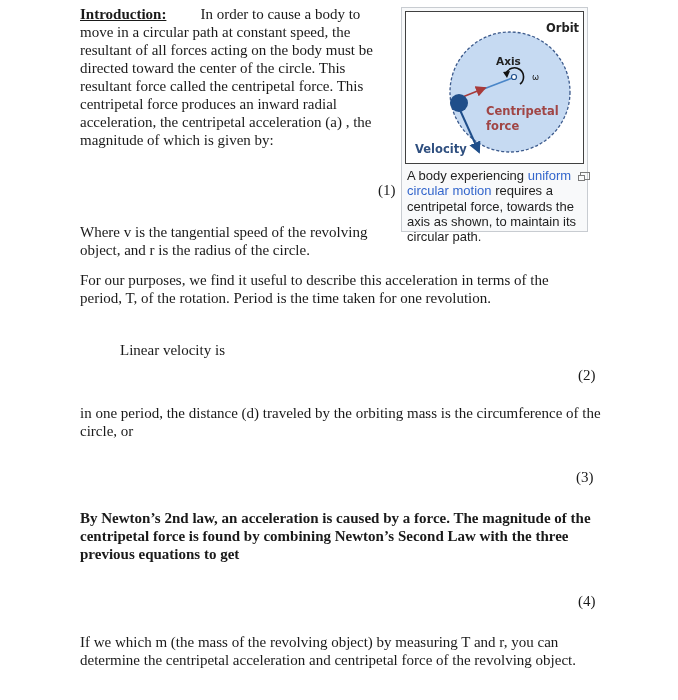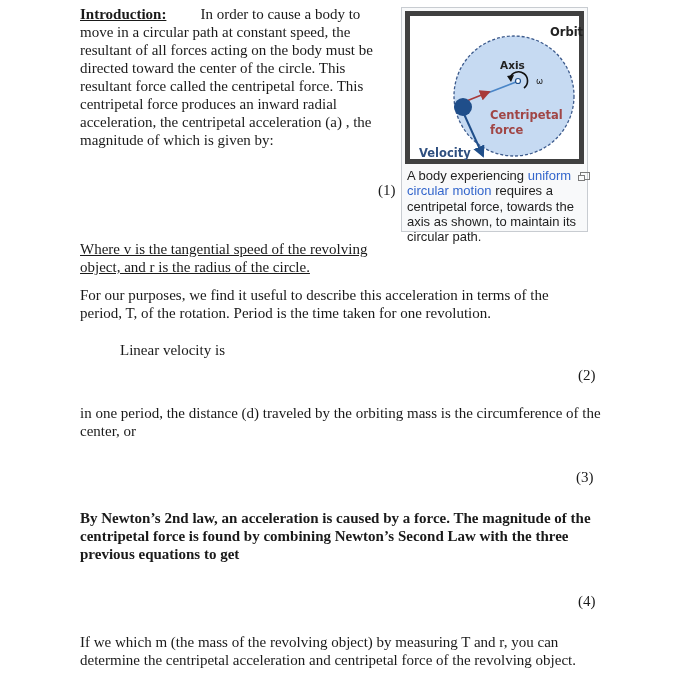--- a/index.html
+++ b/index.html
@@ -5,21 +5,21 @@
   html, body { margin: 0; padding: 0; background: #ffffff; }
   body { width: 678px; height: 700px; position: relative; overflow: hidden;
          font-family: "Liberation Serif", "DejaVu Serif", serif; color: #1a1a1a; }
   .p { position: absolute; left: 80px; font-size: 15px; line-height: 18px; margin: 0; }
   .intro { top: 5px; width: 310px; }
   .intro .head { font-weight: bold; text-decoration: underline; margin-right: 34px; }
   .eqno { position: absolute; font-size: 15px; line-height: 18px; }
   .figure { position: absolute; left: 401px; top: 7px; width: 187px; height: 225px;
             border: 1px solid #c8ccd1; background: #f8f9fa; box-sizing: border-box; }
   .figure .img { position: absolute; left: 3px; top: 3px; width: 179px; height: 153px;
-                 background: #ffffff; border: 5px solid #404040; box-sizing: border-box; }
+                 background: #ffffff; border: 1px solid #404040; box-sizing: border-box; }
   .caption { position: absolute; left: 5px; top: 160px; width: 178px;
              font-family: "Liberation Sans", "DejaVu Sans", sans-serif; font-size: 13px;
              line-height: 15.3px; color: #222; }
   .caption .link { color: #3366cc; }
   .enlarge { display: inline-block; width: 8px; height: 6px; border: 1px solid #7a7a7a;
              position: relative; margin-left: 3px; vertical-align: 1px; }
   .enlarge::after { content: ""; position: absolute; left: -3px; top: 2px; width: 5px; height: 4px;
                     border: 1px solid #7a7a7a; background: #f8f9fa; }
   svg text { font-family: "DejaVu Sans", "Liberation Sans", sans-serif; }
 </style>
@@ -58,29 +58,29 @@
     </svg>
   </div>
   <div class="caption">
     <span>A body experiencing </span><a class="link">uniform circular motion</a><span> requires a centripetal force, towards the axis as shown, to maintain its circular path.</span>
   </div>
   <span class="enlarge" style="position:absolute; left:175px; top:164px;"></span>
 </div>
 
 <span class="eqno" style="left:378px; top:181px;">(1)</span>
 
-<p class="p" style="top:240px; width:310px;text-decoration:underline;">Where v is the tangential speed of the revolving object, and r is the radius of the circle.</p>
+<p class="p" style="top:223px; width:310px;">Where v is the tangential speed of the revolving object, and r is the radius of the circle.</p>
 
-<p class="p" style="top:286px; width:500px;">For our purposes, we find it useful to describe this acceleration in terms of the period, T, of the rotation. Period is the time taken for one revolution.</p>
+<p class="p" style="top:271px; width:500px;">For our purposes, we find it useful to describe this acceleration in terms of the period, T, of the rotation. Period is the time taken for one revolution.</p>
 
 <p class="p" style="top:341px; width:300px;margin-left:40px;">Linear velocity is</p>
 
 <span class="eqno" style="left:578px; top:366px;">(2)</span>
 
-<p class="p" style="top:404px; width:525px;">in one period, the distance (d) traveled by the orbiting mass is the circumference of the center, or</p>
+<p class="p" style="top:404px; width:525px;">in one period, the distance (d) traveled by the orbiting mass is the circumference of the circle, or</p>
 
 <span class="eqno" style="left:576px; top:468px;">(3)</span>
 
 <p class="p" style="top:509px; width:520px;font-weight:bold;">By Newton’s 2nd law, an acceleration is caused by a force.  The magnitude of the centripetal force is found by combining Newton’s Second Law with the three previous equations to get</p>
 
 <span class="eqno" style="left:578px; top:592px;">(4)</span>
 
 <p class="p" style="top:633px; width:525px;">If we which m (the mass of the revolving object) by measuring T and r, you can determine the centripetal acceleration and centripetal force of the revolving object.</p>
 
 </body></html>

